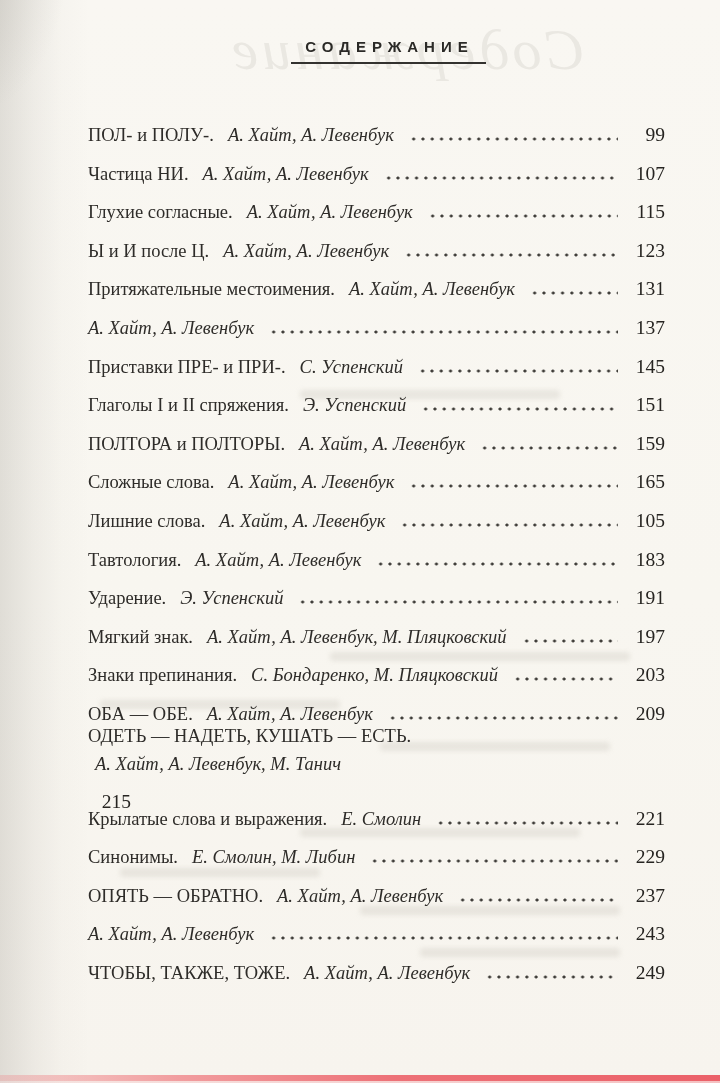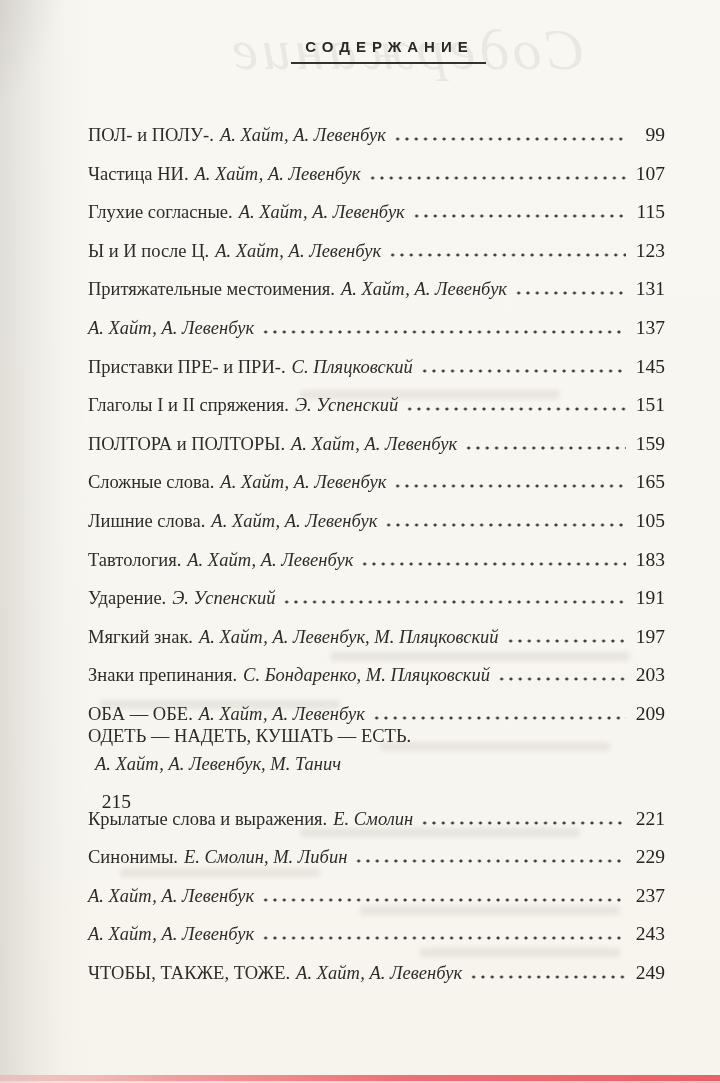--- a/index.html
+++ b/index.html
@@ -70,20 +70,21 @@
     left: 88px;
     right: 55px;
   }
   .row {
     display: flex;
     align-items: baseline;
     height: 38.6px;
     padding-top: 9px;
     box-sizing: border-box;
     white-space: nowrap;
+    gap: 8px;
   }
   .row2 {
     height: 66px;
     padding-top: 9px;
     box-sizing: border-box;
   }
   .row2 .line1 {
     height: 28px;
     white-space: nowrap;
   }
@@ -211,21 +212,21 @@
     <span class="leader"></span>
     <span class="p">131</span>
   </div>
       <div class="row">
     <span class="a">А. Хайт, А. Левенбук</span>
     <span class="leader"></span>
     <span class="p">137</span>
   </div>
       <div class="row">
     <span class="t">Приставки ПРЕ- и ПРИ-.</span>
-    <span class="a">С. Пляцковский</span>
+    <span class="a">С. Успенский</span>
     <span class="leader"></span>
     <span class="p">145</span>
   </div>
       <div class="row">
     <span class="t">Глаголы I и II спряжения.</span>
     <span class="a">Э. Успенский</span>
     <span class="leader"></span>
     <span class="p">151</span>
   </div>
       <div class="row">
@@ -292,20 +293,21 @@
     <span class="leader"></span>
     <span class="p">221</span>
   </div>
       <div class="row">
     <span class="t">Синонимы.</span>
     <span class="a">Е. Смолин, М. Либин</span>
     <span class="leader"></span>
     <span class="p">229</span>
   </div>
       <div class="row">
+    <span class="t">ОПЯТЬ — ОБРАТНО.</span>
     <span class="a">А. Хайт, А. Левенбук</span>
     <span class="leader"></span>
     <span class="p">237</span>
   </div>
       <div class="row">
     <span class="a">А. Хайт, А. Левенбук</span>
     <span class="leader"></span>
     <span class="p">243</span>
   </div>
       <div class="row">

